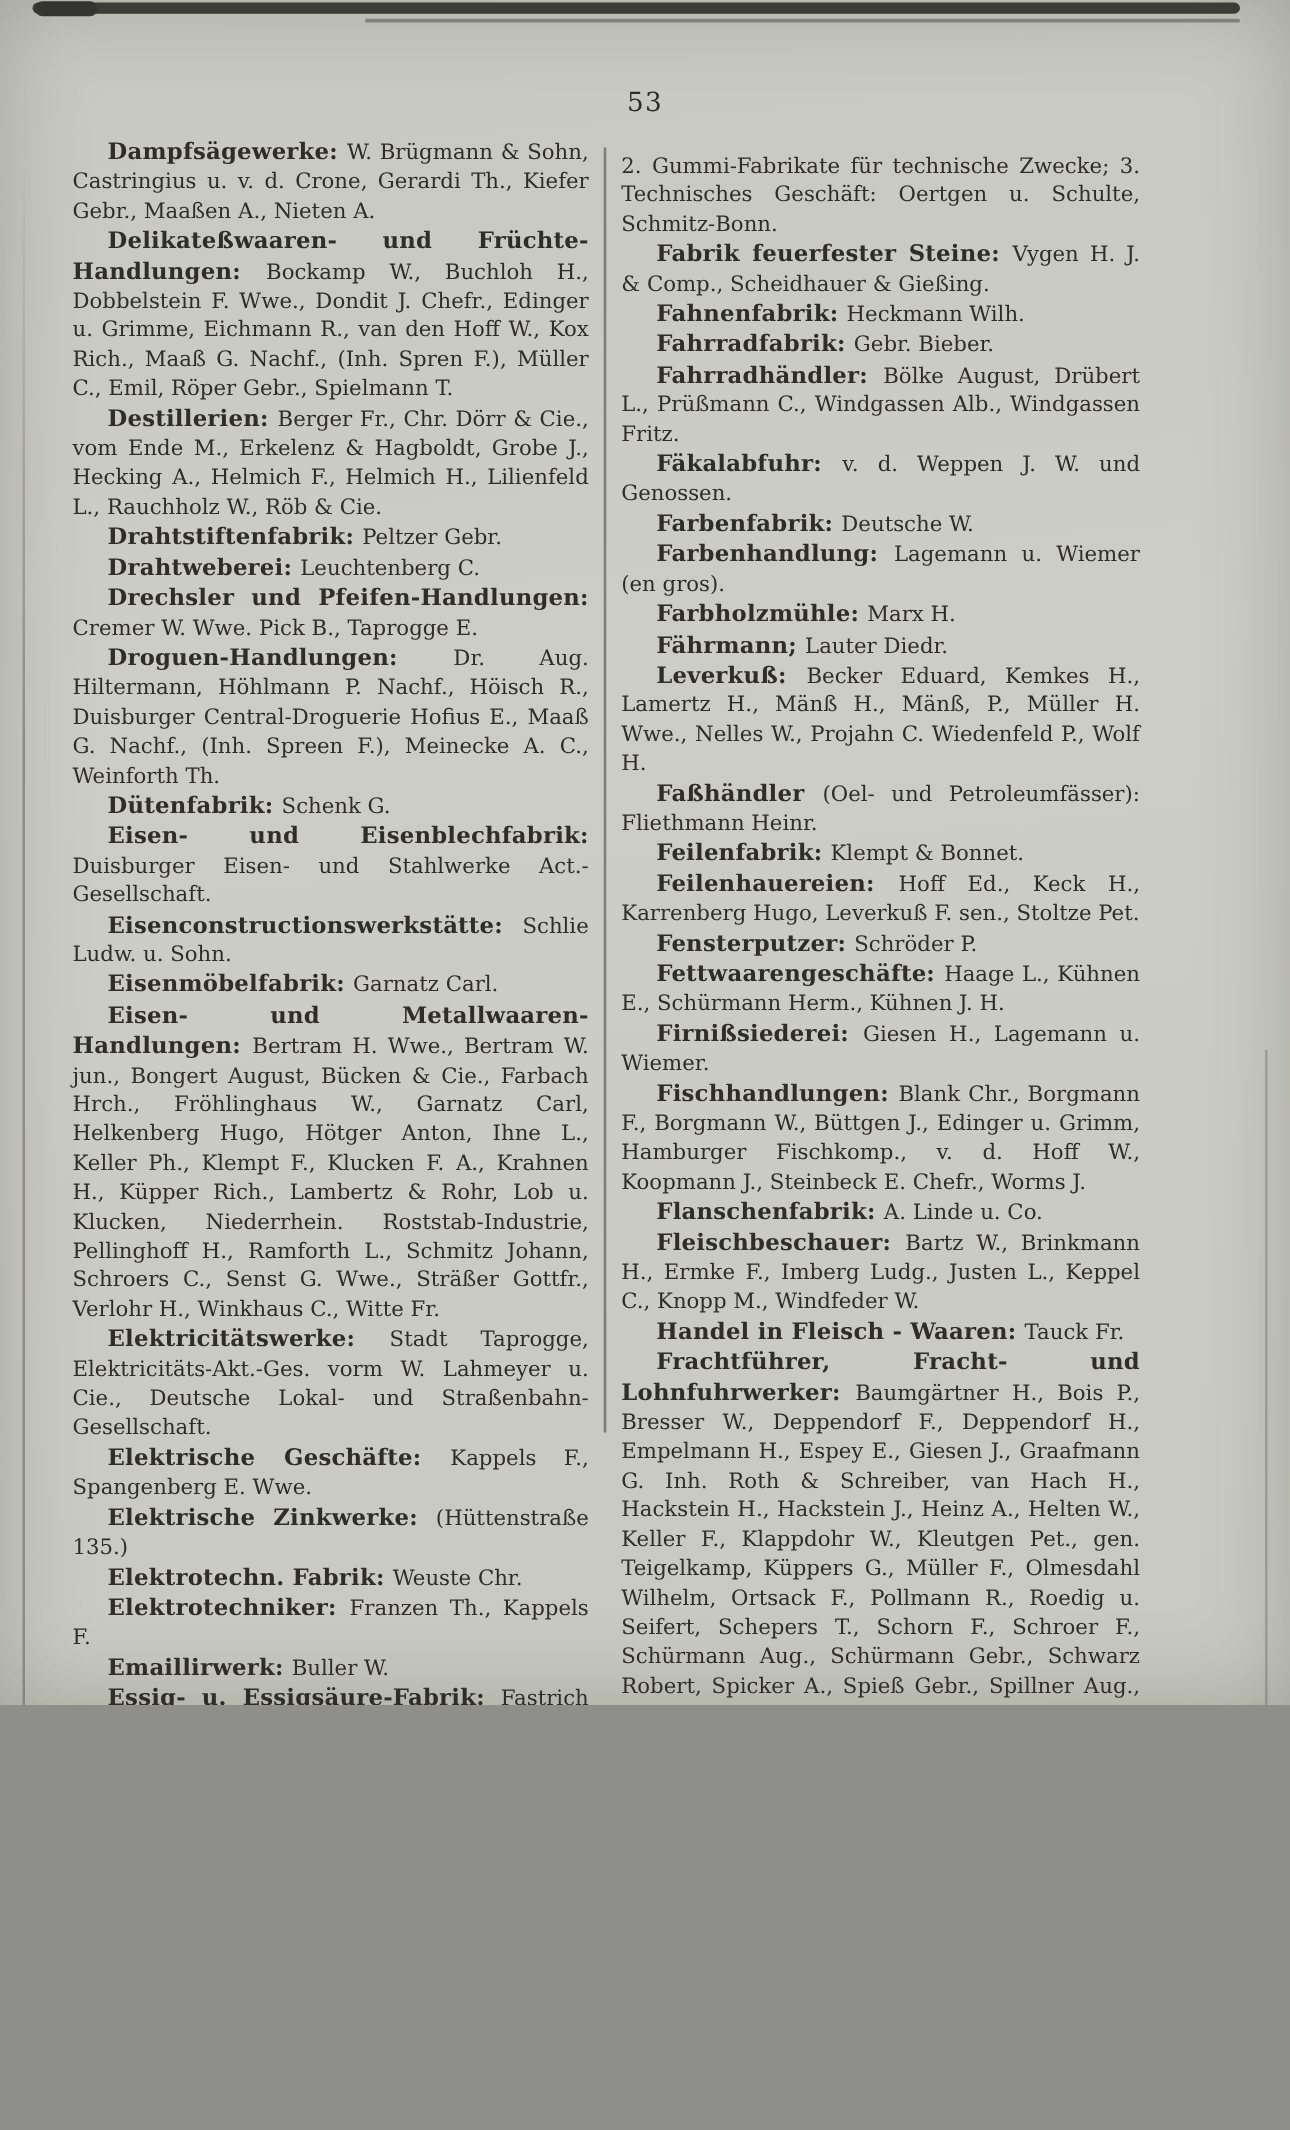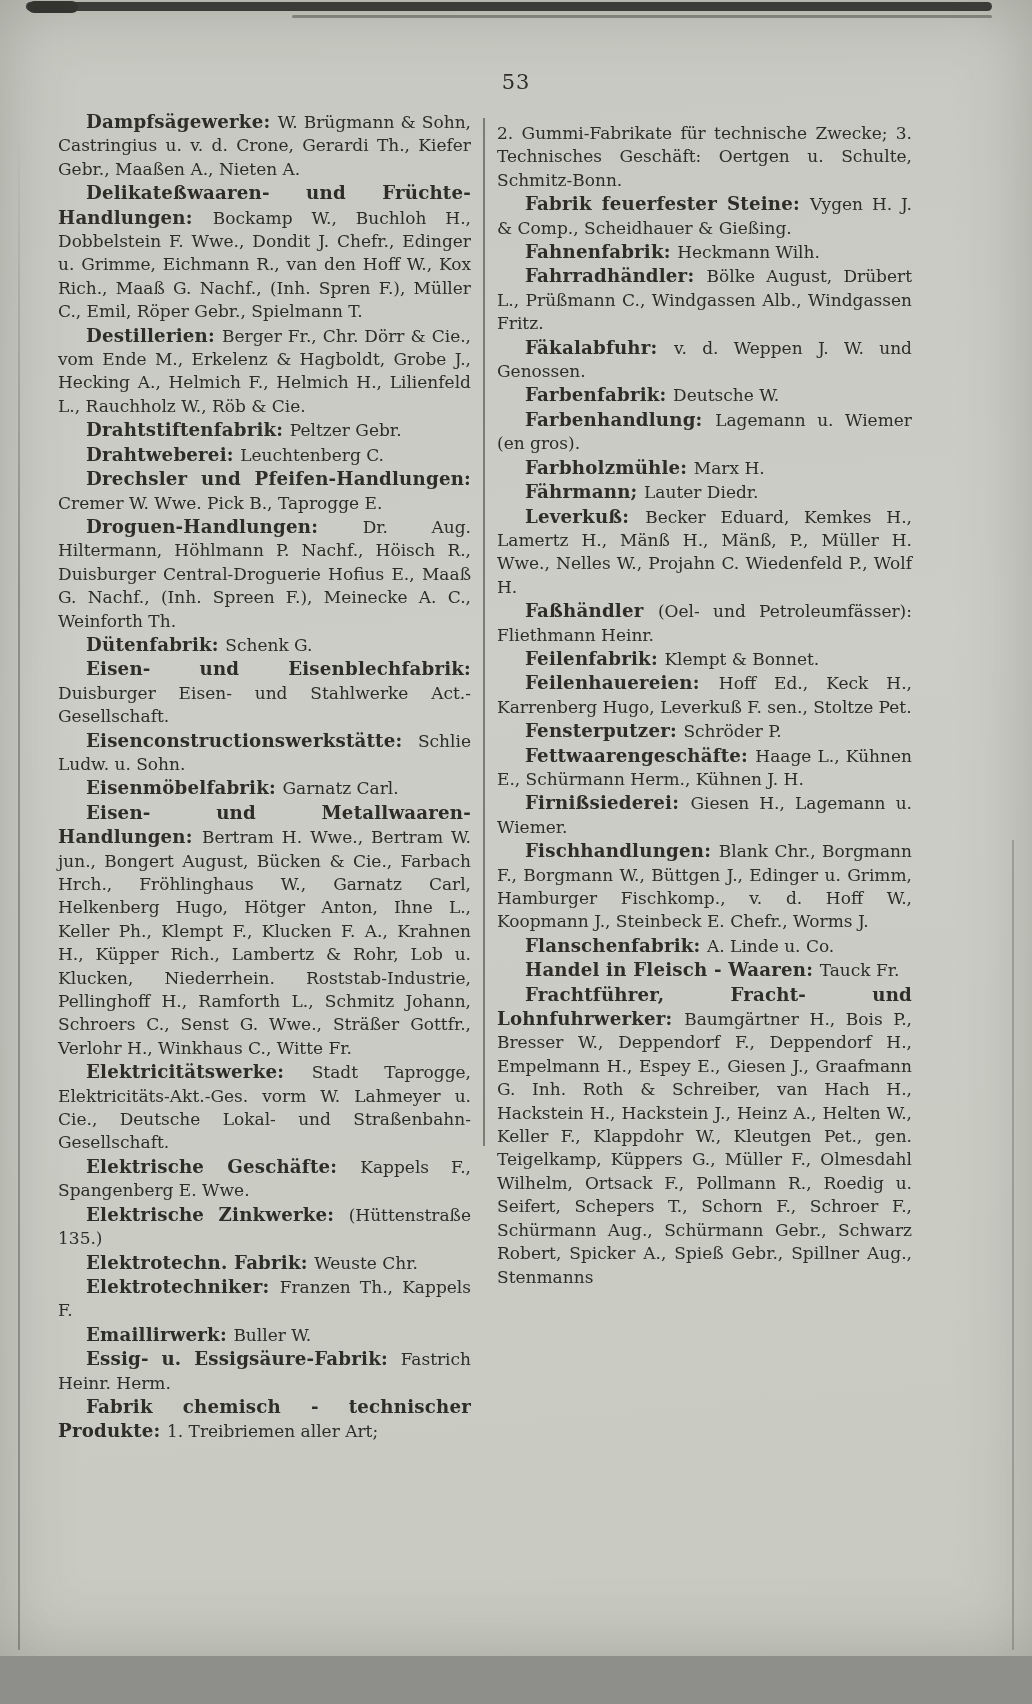--- a/index.html
+++ b/index.html
@@ -1,21 +1,21 @@
 <!DOCTYPE html>
 <html><head>
 <meta charset="utf-8">
 <style>
   html, body {
     margin: 0; padding: 0;
     background: #8e8e8a;
   }
   .scan {
     position: relative;
-    width: 1032px; height: 1656px;
+    width: 1032px; height: 1364px;
     margin: 0 auto;
     background: linear-gradient(175deg, #c7c9c1 0%, #cccdc6 40%, #c8cac1 100%);
     box-shadow: inset 0 0 70px rgba(70,70,58,.28);
     font-family: "DejaVu Serif", "Liberation Serif", serif;
     color: #2e2d27;
     overflow: hidden;
   }
   
   .artifact { position: absolute; pointer-events: none; }
   .edge-top    { left: 26px;  top: 2px;    width: 966px; height: 9px;  background: #3b3b37; border-radius: 5px; }
@@ -92,32 +92,34 @@
       <p class="entry"><span class="cat">Elektrotechn. Fabrik: </span><span>Weuste Chr.</span></p>
       <p class="entry"><span class="cat">Elektrotechniker: </span><span>Franzen Th., Kappels F.</span></p>
       <p class="entry"><span class="cat">Emaillirwerk: </span><span>Buller W.</span></p>
       <p class="entry"><span class="cat">Essig- u. Essigsäure-Fabrik: </span><span>Fastrich Heinr. Herm.</span></p>
       <p class="entry"><span class="cat">Fabrik chemisch - technischer Produkte: </span><span>1. Treibriemen aller Art;</span></p>
     </div>
   <div class="col col-right">
       <p class="entry continuation"><span>2. Gummi-Fabrikate für technische Zwecke; 3. Technisches Geschäft: Oertgen u. Schulte, Schmitz-Bonn.</span></p>
       <p class="entry"><span class="cat">Fabrik feuerfester Steine: </span><span>Vygen H. J. &amp; Comp., Scheidhauer &amp; Gießing.</span></p>
       <p class="entry"><span class="cat">Fahnenfabrik: </span><span>Heckmann Wilh.</span></p>
+      <p class="entry"><span class="cat">Fahrradfabrik: </span><span>Gebr. Bieber.</span></p>
       <p class="entry"><span class="cat">Fahrradhändler: </span><span>Bölke August, Drübert L., Prüßmann C., Windgassen Alb., Windgassen Fritz.</span></p>
       <p class="entry"><span class="cat">Fäkalabfuhr: </span><span>v. d. Weppen J. W. und Genossen.</span></p>
       <p class="entry"><span class="cat">Farbenfabrik: </span><span>Deutsche W.</span></p>
       <p class="entry"><span class="cat">Farbenhandlung: </span><span>Lagemann u. Wiemer (en gros).</span></p>
       <p class="entry"><span class="cat">Farbholzmühle: </span><span>Marx H.</span></p>
       <p class="entry"><span class="cat">Fährmann; </span><span>Lauter Diedr.</span></p>
       <p class="entry"><span class="cat">Leverkuß: </span><span>Becker Eduard, Kemkes H., Lamertz H., Mänß H., Mänß, P., Müller H. Wwe., Nelles W., Projahn C. Wiedenfeld P., Wolf H.</span></p>
       <p class="entry"><span class="cat">Faßhändler </span><span>(Oel- und Petroleumfässer): Fliethmann Heinr.</span></p>
       <p class="entry"><span class="cat">Feilenfabrik: </span><span>Klempt &amp; Bonnet.</span></p>
       <p class="entry"><span class="cat">Feilenhauereien: </span><span>Hoff Ed., Keck H., Karrenberg Hugo, Leverkuß F. sen., Stoltze Pet.</span></p>
       <p class="entry"><span class="cat">Fensterputzer: </span><span>Schröder P.</span></p>
       <p class="entry"><span class="cat">Fettwaarengeschäfte: </span><span>Haage L., Kühnen E., Schürmann Herm., Kühnen J. H.</span></p>
       <p class="entry"><span class="cat">Firnißsiederei: </span><span>Giesen H., Lagemann u. Wiemer.</span></p>
       <p class="entry"><span class="cat">Fischhandlungen: </span><span>Blank Chr., Borgmann F., Borgmann W., Büttgen J., Edinger u. Grimm, Hamburger Fischkomp., v. d. Hoff W., Koopmann J., Steinbeck E. Chefr., Worms J.</span></p>
       <p class="entry"><span class="cat">Flanschenfabrik: </span><span>A. Linde u. Co.</span></p>
+      <p class="entry"><span class="cat">Fleischbeschauer: </span><span>Bartz W., Brinkmann H., Ermke F., Imberg Ludg., Justen L., Keppel C., Knopp M., Windfeder W.</span></p>
       <p class="entry"><span class="cat">Handel in Fleisch - Waaren: </span><span>Tauck Fr.</span></p>
       <p class="entry"><span class="cat">Frachtführer, Fracht- und Lohnfuhrwerker: </span><span>Baumgärtner H., Bois P., Bresser W., Deppendorf F., Deppendorf H., Empelmann H., Espey E., Giesen J., Graafmann G. Inh. Roth &amp; Schreiber, van Hach H., Hackstein H., Hackstein J., Heinz A., Helten W., Keller F., Klappdohr W., Kleutgen Pet., gen. Teigelkamp, Küppers G., Müller F., Olmesdahl Wilhelm, Ortsack F., Pollmann R., Roedig u. Seifert, Schepers T., Schorn F., Schroer F., Schürmann Aug., Schürmann Gebr., Schwarz Robert, Spicker A., Spieß Gebr., Spillner Aug., Stenmanns</span></p>
     </div>
 
 </div>
 
 </body></html>

